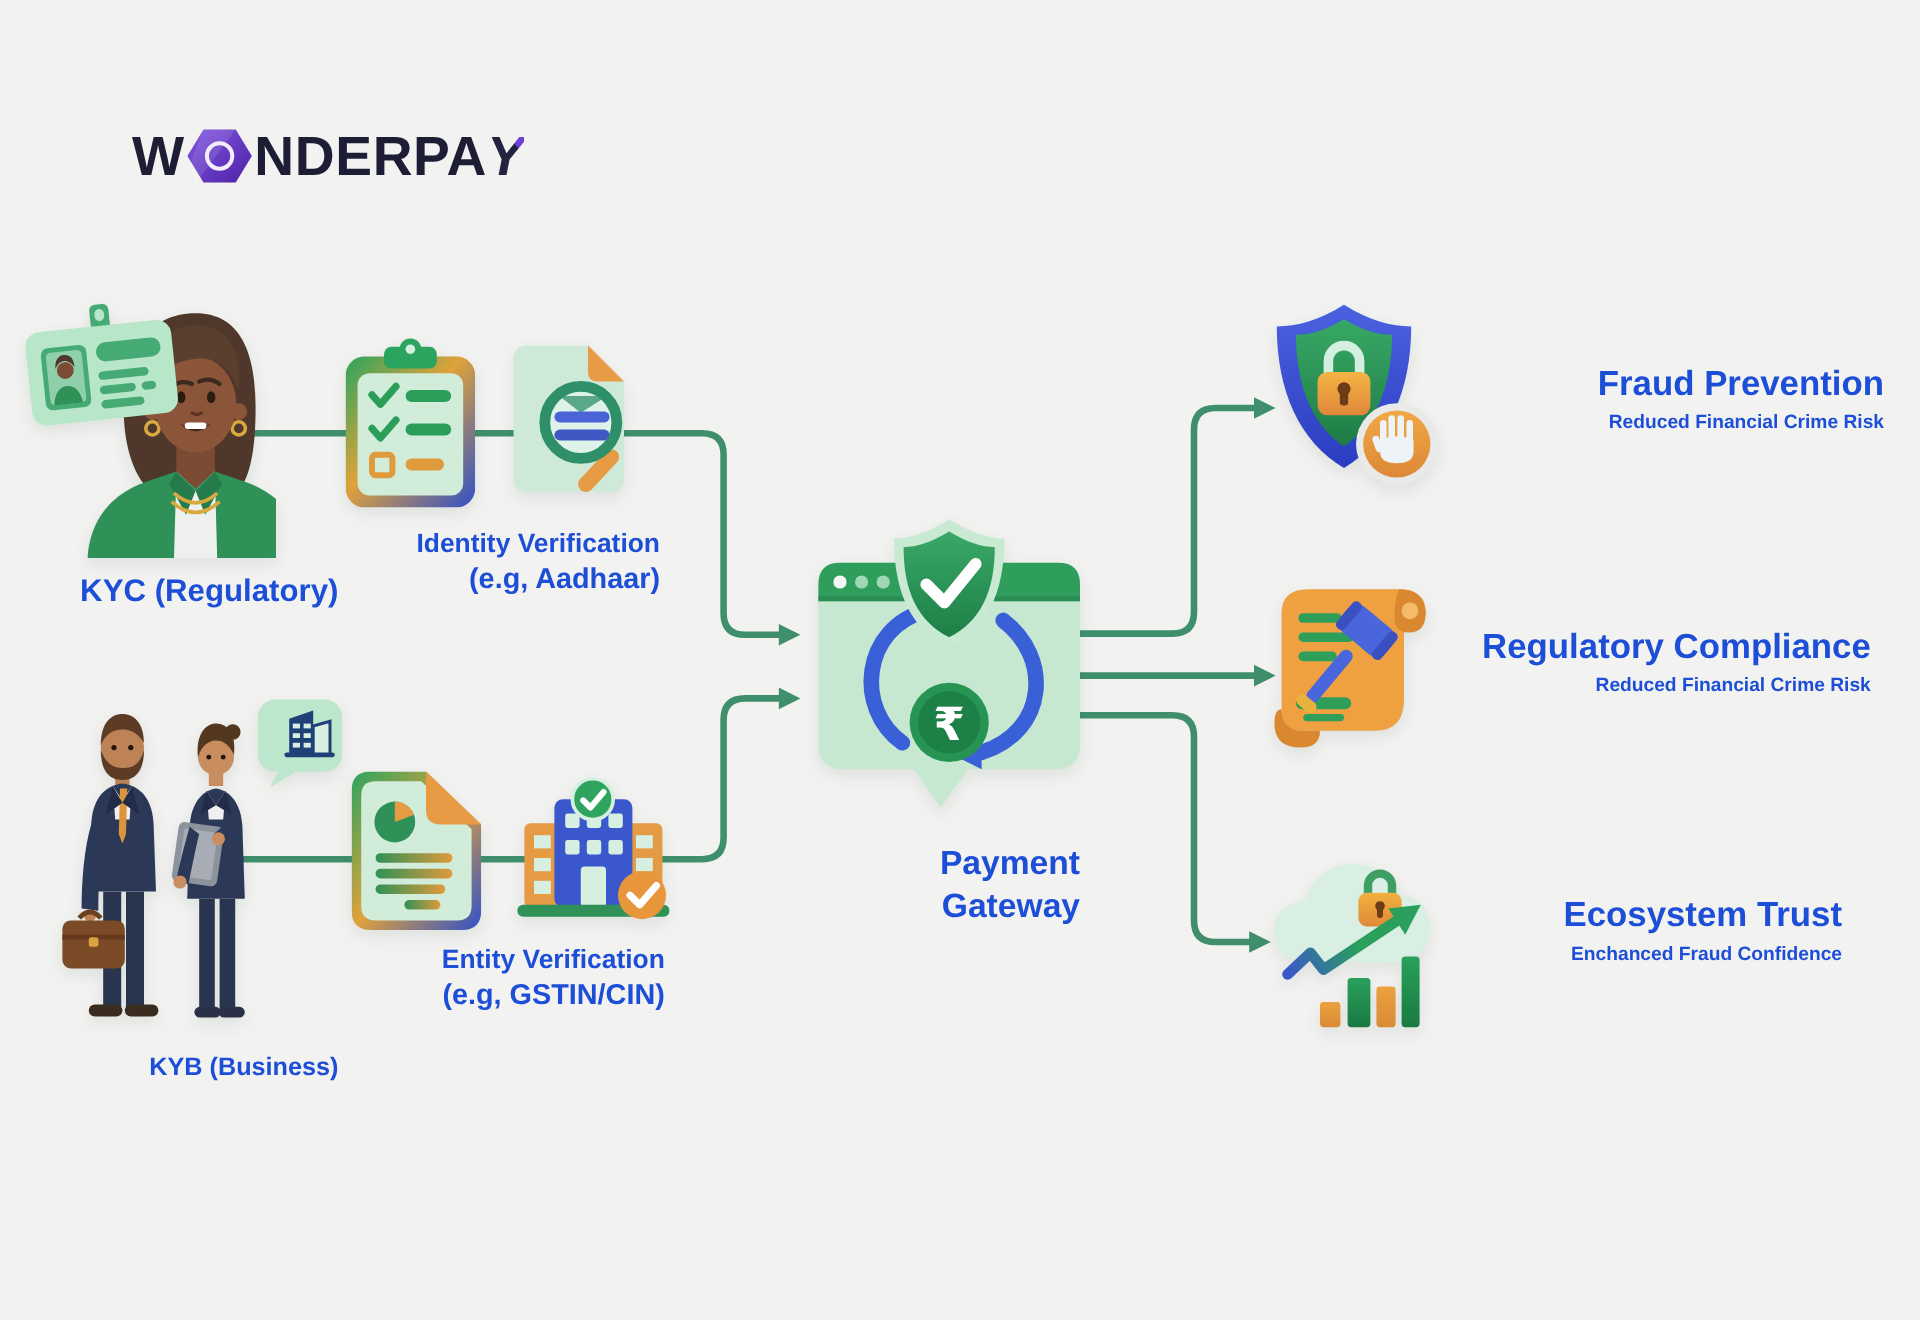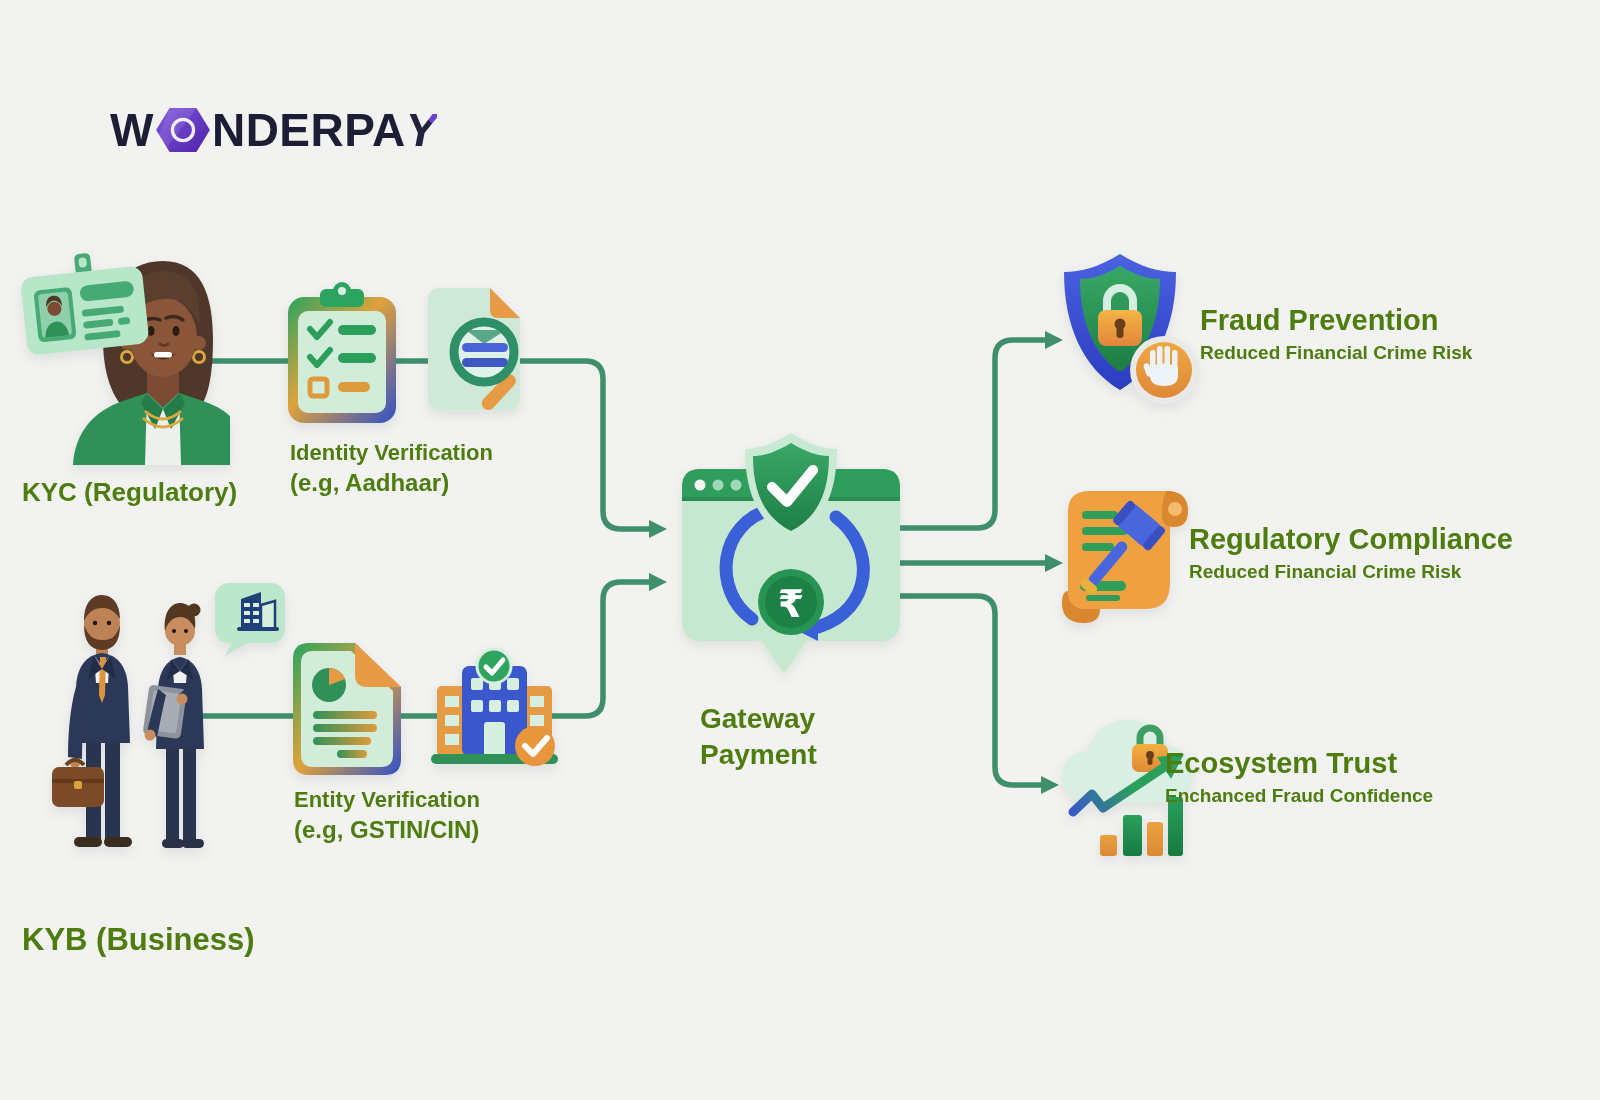--- a/index.html
+++ b/index.html
@@ -23,35 +23,35 @@
   #icon-doc-search{left:426px;top:286px;width:118px;height:138px;}
   #icon-kyb-people{left:30px;top:583px;width:202px;height:274px;}
   #icon-bubble{left:213px;top:581px;width:74px;height:76px;}
   #icon-entity-doc{left:293px;top:643px;width:108px;height:132px;}
   #icon-building{left:431px;top:626px;width:127px;height:142px;}
   #icon-gateway{left:660px;top:423px;width:248px;height:258px;}
   #icon-fraud{left:1046px;top:250px;width:152px;height:162px;}
   #icon-scroll{left:1048px;top:483px;width:152px;height:142px;}
   #icon-cloud{left:1046px;top:698px;width:152px;height:162px;}
   
-  .caption{position:absolute;text-align:left;z-index:3;color:#4d7c0f;}
+  .caption{position:absolute;text-align:right;z-index:3;color:#1d4ed8;}
   .caption .t{font-weight:700;}
   .caption .s{font-weight:700;}
   #cap-kyc{left:22px;top:477px;width:260px;font-size:26px;font-weight:700;}
-  #cap-kyb{left:22px;top:922px;width:260px;font-size:31px;font-weight:700;}
+  #cap-kyb{left:22px;top:878px;width:260px;font-size:21px;font-weight:700;}
   #cap-identity{left:290px;top:439px;width:260px;}
   #cap-entity{left:294px;top:786px;width:260px;}
   #cap-identity .t,#cap-entity .t{font-size:22px;line-height:28px;}
   #cap-identity .s,#cap-entity .s{font-size:24px;line-height:24px;margin-top:4px;}
   #cap-gateway{left:700px;top:701px;width:200px;font-size:28px;font-weight:700;line-height:36px;}
   #cap-fraud{left:1200px;top:303px;width:370px;}
   #cap-regulatory{left:1189px;top:522px;width:370px;}
   #cap-ecosystem{left:1165px;top:746px;width:370px;}
   #cap-fraud .t,#cap-regulatory .t,#cap-ecosystem .t{font-size:29px;line-height:34px;}
-  #cap-fraud .s,#cap-regulatory .s,#cap-ecosystem .s{font-size:19px;line-height:26px;margin-top:3px;}
+  #cap-fraud .s,#cap-regulatory .s,#cap-ecosystem .s{font-size:16px;line-height:26px;margin-top:3px;}
 </style>
 </head>
 <body>
 
 <div class="canvas">
 
   <div class="logo">
     <span>W</span>
     <svg class="hex" viewBox="0 0 56 50">
       <defs>
@@ -335,22 +335,22 @@
         <path d="M112,64 L127,79 L153,47" stroke="#ffffff" stroke-width="10" fill="none" stroke-linecap="round" stroke-linejoin="round"></path>
       </g>
       <g>
         <circle cx="131" cy="179" r="33" fill="#279453"></circle>
         <circle cx="131" cy="179" r="26" fill="#1d8047"></circle>
         <text x="131" y="181" text-anchor="middle" dominant-baseline="central" font-family="'DejaVu Sans',sans-serif" font-size="38" font-weight="bold" fill="#ffffff">₹</text>
       </g>
     </svg>
   </div>
   <div class="caption" id="cap-gateway">
+    <div>Payment</div>
     <div>Gateway</div>
-    <div>Payment</div>
   </div>
 
   <div class="icon" id="icon-fraud">
     <svg viewBox="0 0 152 162">
       <defs>
         <linearGradient id="fr-bl" x1="0" y1="0" x2="0" y2="1">
             <stop offset="0" stop-color="#4a62e0"></stop>
             <stop offset="1" stop-color="#2b3cc0"></stop>
           </linearGradient>
         <linearGradient id="fr-gr" x1="0" y1="0" x2="0" y2="1">

